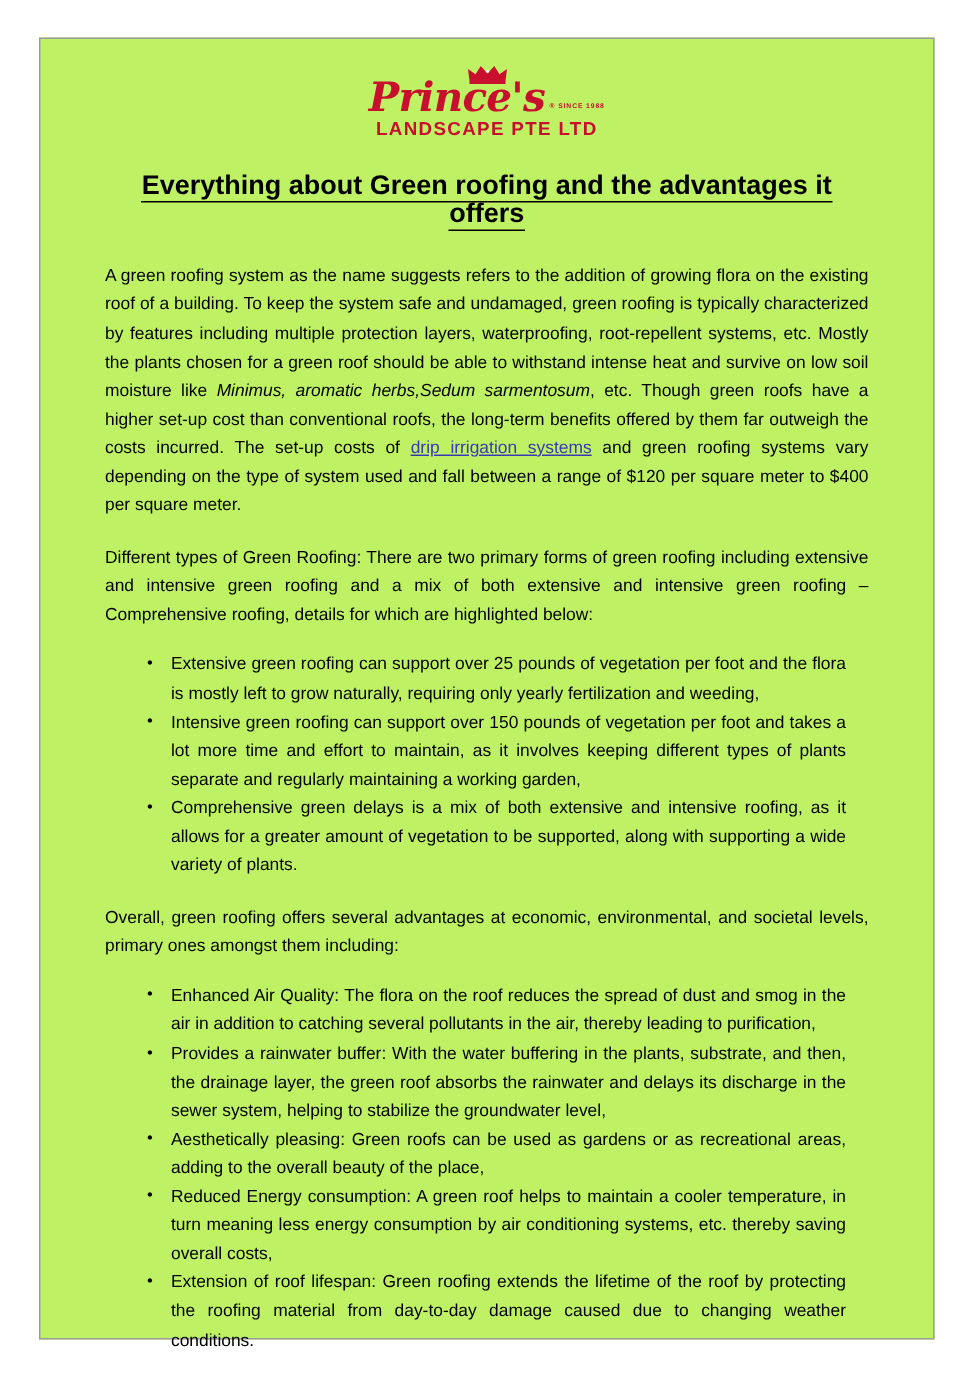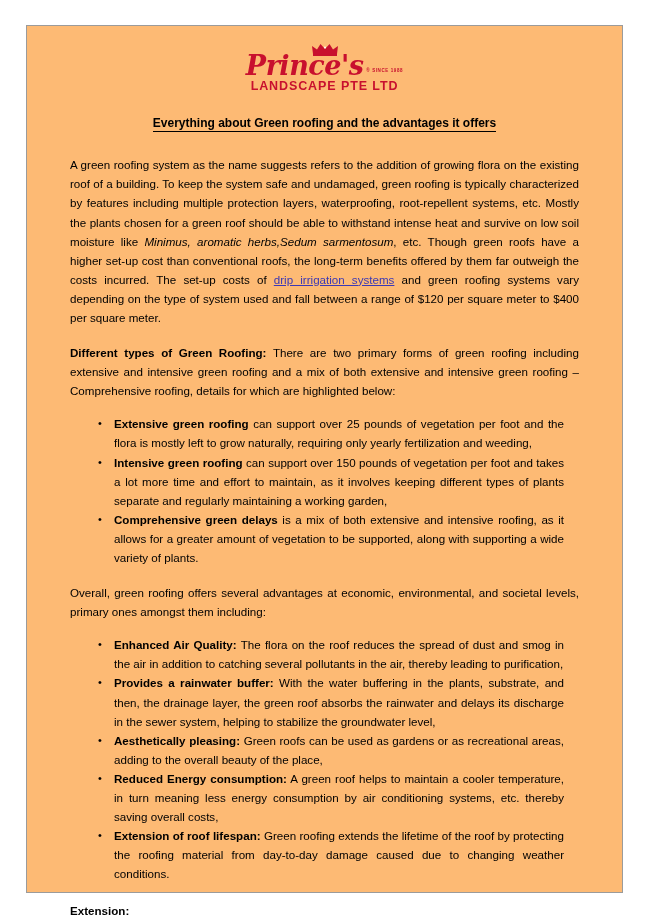--- a/index.html
+++ b/index.html
@@ -15,21 +15,21 @@
     overflow: hidden;
   }
 
   #page {
     position: absolute;
     left: 26px;
     top: 25px;
     width: 597px;
     height: 868px;
     border: 1px solid #9b9b9b;
-    background: #fdba74;
+    background: #bef264;
     box-sizing: border-box;
   }
 
   
   #logo-block {
     margin-top: 17px;
     text-align: center;
     line-height: 1;
     user-select: none;
   }
@@ -77,33 +77,33 @@
     margin: 0 auto;
     width: 509px;
     padding-top: 22px;
     font-size: 11.6px;
     line-height: 19.1px;
     text-align: justify;
   }
   #doc-title {
     text-align: center;
     font-weight: bold;
-    font-size: 12px;
+    font-size: 18px;
     margin-bottom: 22px;
   }
   #doc-title span {
     border-bottom: 1.4px solid #000;
     padding-bottom: 1px;
   }
   p.para {
     margin: 0 0 16px 0;
     text-align: justify;
   }
   p.para.tight { margin-bottom: 14px; }
-  .b { font-weight: bold; }
+  .b { font-weight: normal; }
   .i { font-style: italic; margin-top: 35px; }
   a.link {
     color: #3b38b5;
     font-weight: normal;
     text-decoration: underline;
   }
   ul.bullets {
     margin: 0 15px 16px 0;
     padding-left: 44px;
     list-style: none;

